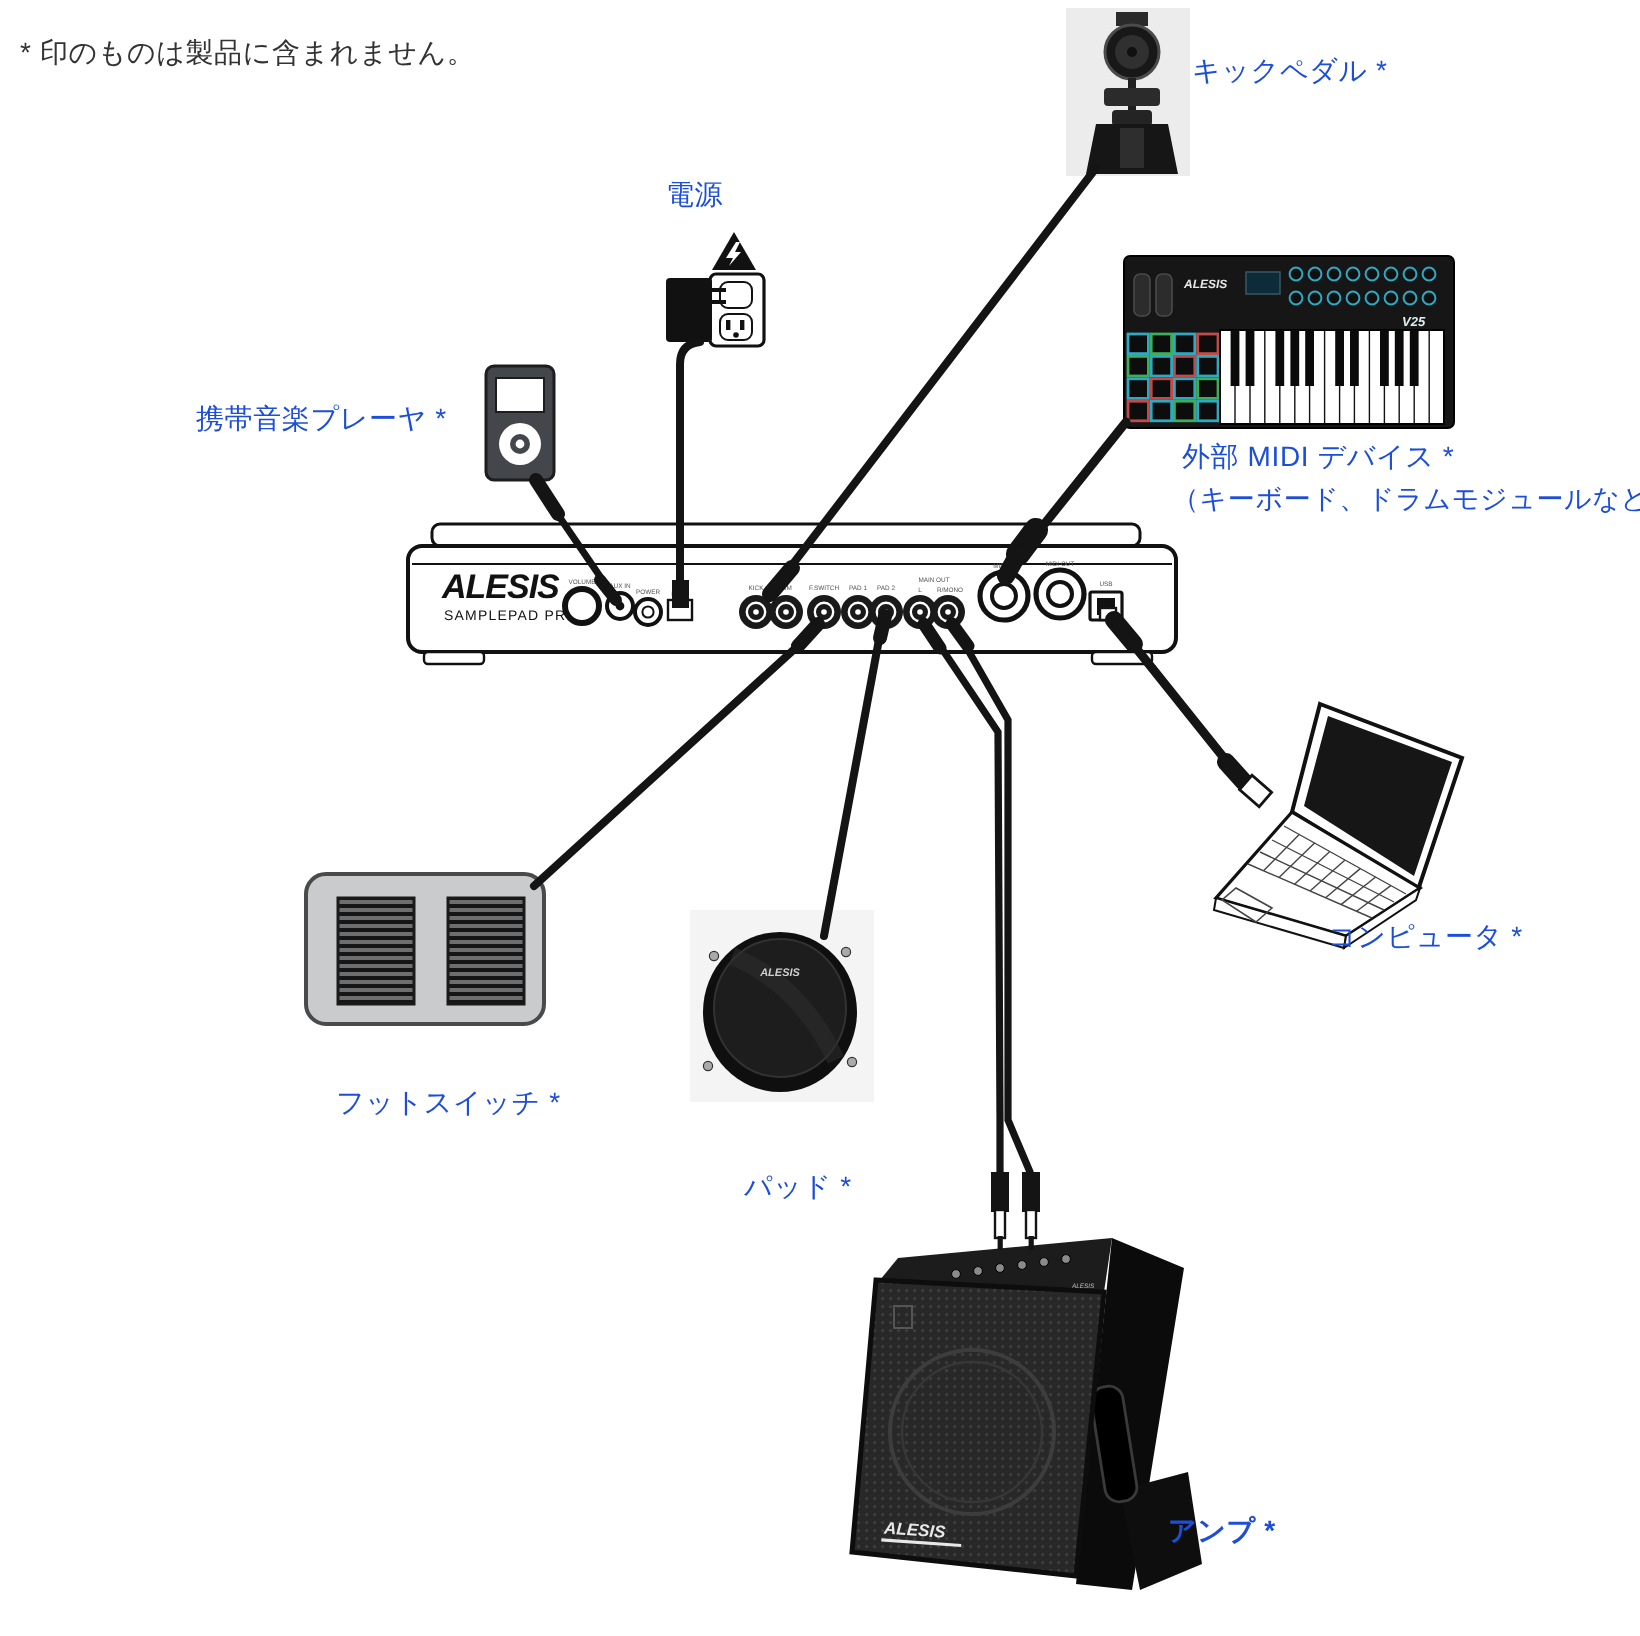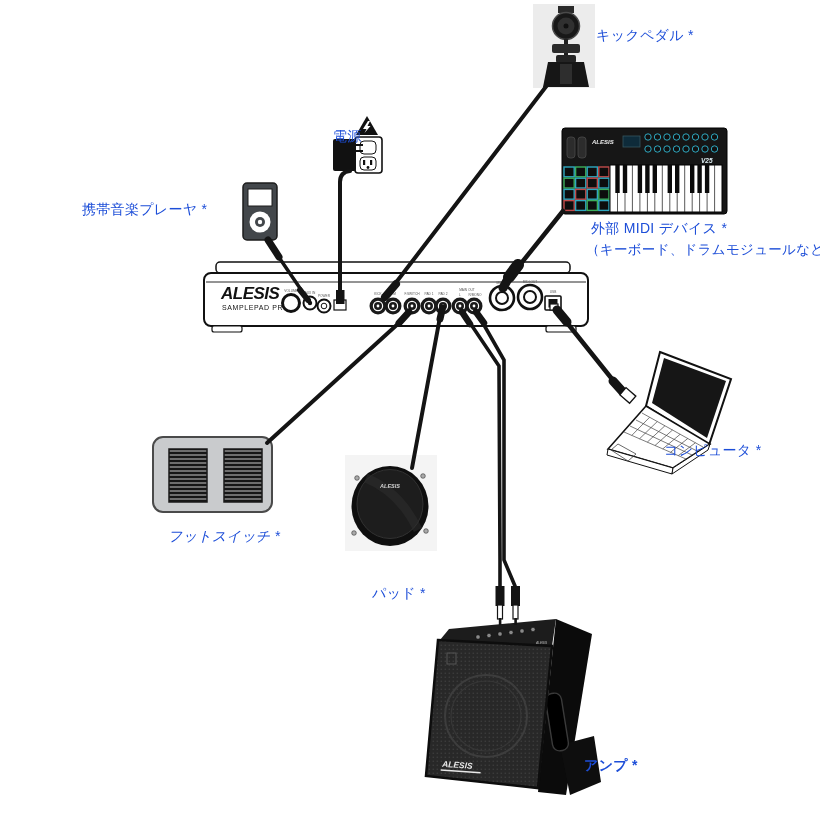--- a/index.html
+++ b/index.html
@@ -329,32 +329,33 @@
     <rect x="550" y="304" width="8" height="6" fill="#fff" stroke="#141414" stroke-width="1.2"></rect>
     <line x1="557" y1="310" x2="567" y2="322" stroke="#141414" stroke-width="9"></line>
     <line x1="564" y1="319" x2="616" y2="384" stroke="#141414" stroke-width="4.5"></line>
     <line x1="613" y1="381" x2="622" y2="391" stroke="#141414" stroke-width="9"></line>
     <g transform="rotate(41 628 396)">
       <rect x="621" y="391" width="13" height="9.5" fill="#fff" stroke="#141414" stroke-width="1.4"></rect>
     </g>
   </g>
 </svg>
 
-
-<div class="lbl" style="left:333px;top:89px;margin-top:39px;">電源</div>
+<div class="note" style="left:10px;top:18px;">* 印のものは製品に含まれません。</div>
+
+<div class="lbl" style="left:333px;top:89px;">電源</div>
 
 <div class="lbl" style="left:596px;top:27px;">キックペダル *</div>
 
-<div class="lbl" style="left:82px;top:201px;">携帯音楽プレーヤ *</div>
+<div class="lbl" style="left:98px;top:201px;">携帯音楽プレーヤ *</div>
 
 <div class="lbl" style="left:591px;top:220px;">外部 MIDI デバイス *</div>
 
 <div class="lbl small" style="left:586px;top:241px;">（キーボード、ドラムモジュールなど）</div>
 
-<div class="lbl" style="left:168px;top:528px;font-style:italic;">フットスイッチ *</div>
+<div class="lbl" style="left:168px;top:543px;">フットスイッチ *</div>
 
 <div class="lbl" style="left:372px;top:585px;">パッド *</div>
 
-<div class="lbl" style="left:664px;top:442px;">コンピュータ *</div>
+<div class="lbl" style="left:664px;top:460px;">コンピュータ *</div>
 
 <div class="lbl" style="left:584px;top:757px;font-weight:bold;">アンプ *</div>
 
 </div>
 
 </body></html>

